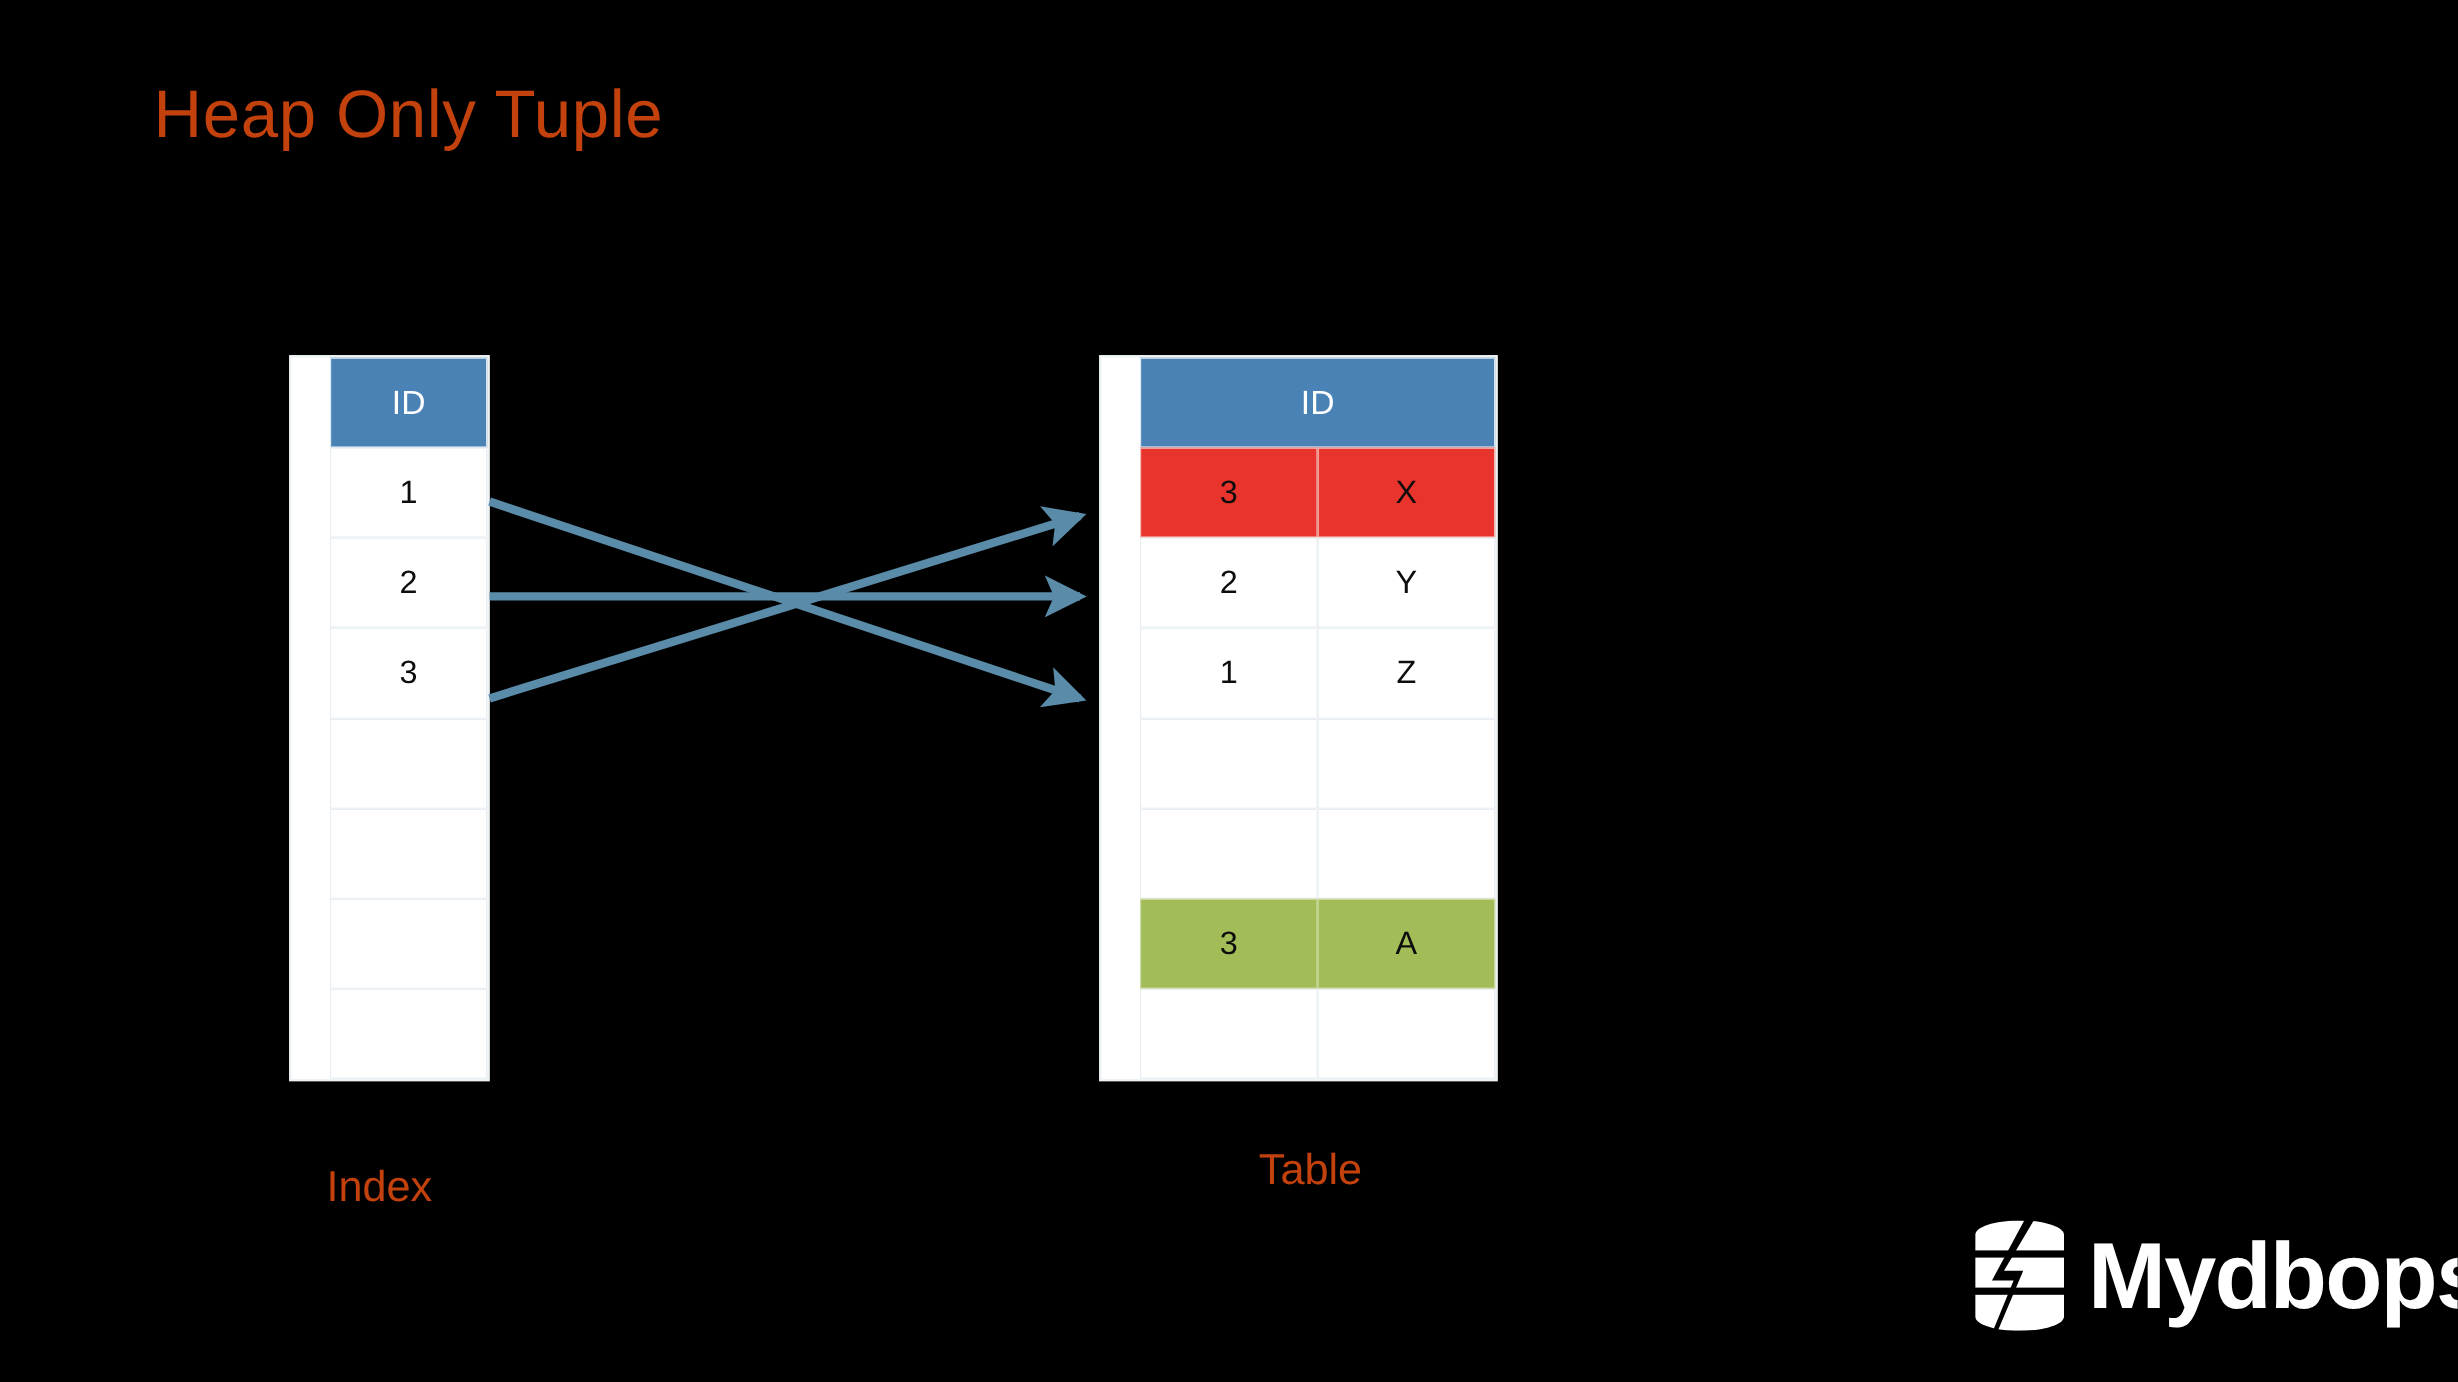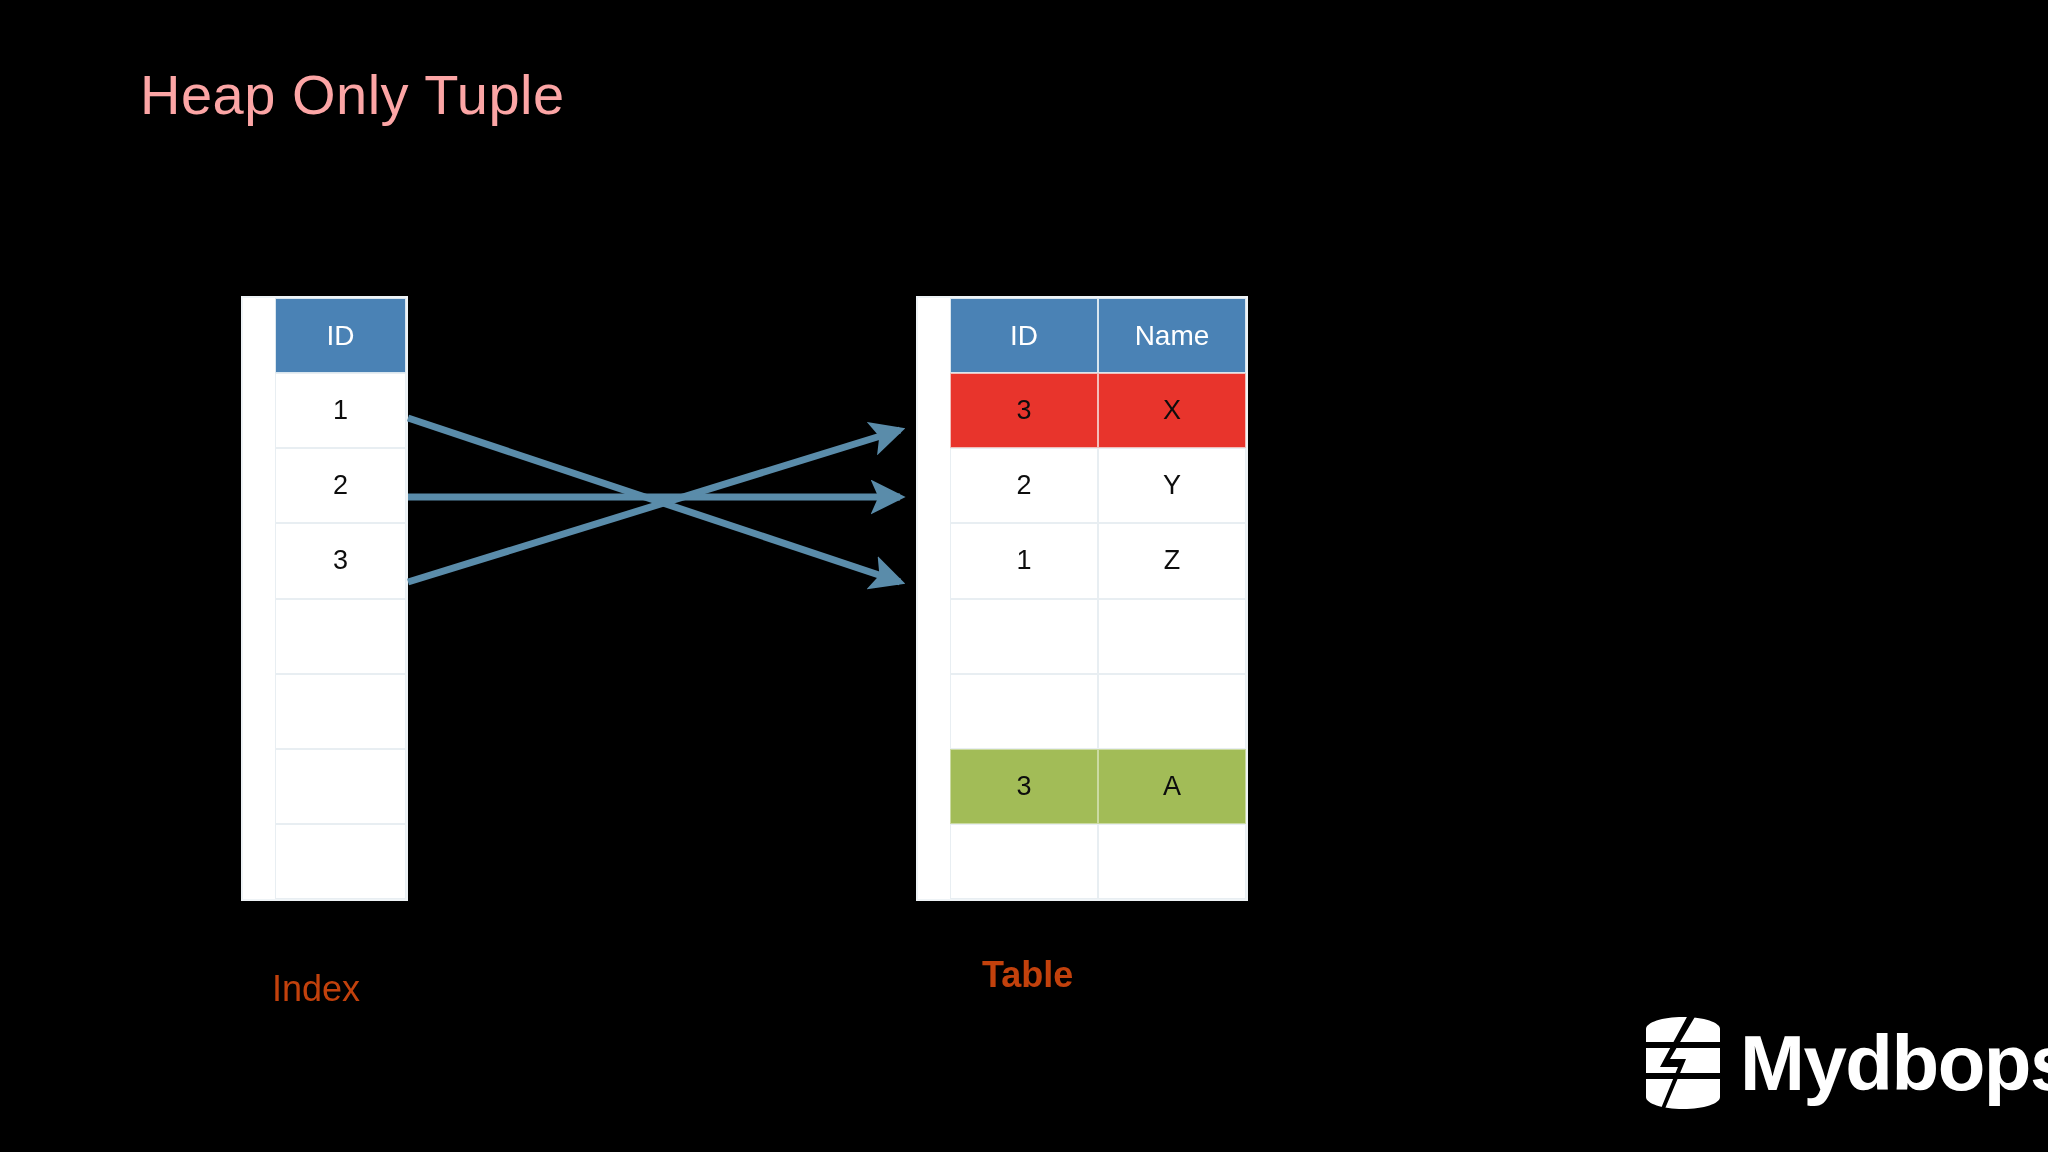--- a/index.html
+++ b/index.html
@@ -18,25 +18,25 @@
 
   .slide {
     position: absolute;
     inset: 0;
     background: #000000;
   }
 
   
   .slide-title {
     position: absolute;
-    left: 140px;
+    left: 128px;
     top: 62px;
     font-size: 56px;
     font-weight: 400;
-    color: #fca5a5;
+    color: #c2410c;
     letter-spacing: 0.5px;
     white-space: nowrap;
   }
 
   
   .grid-table {
     position: absolute;
     box-sizing: border-box;
     border: 2px solid #eef3f6;
     background: #ffffff;
@@ -106,21 +106,21 @@
 
   
   .caption {
     position: absolute;
     color: #c2410c;
     font-size: 36px;
     font-weight: 400;
     white-space: nowrap;
   }
   #caption-index { left: 272px; top: 968px; }
-  #caption-table { left: 982px; top: 954px; font-weight: bold; }
+  #caption-table { left: 1049px; top: 954px; }
 
   
   #logo {
     position: absolute;
     left: 1640px;
     top: 1015px;
     display: flex;
     align-items: center;
     gap: 14px;
   }
@@ -167,21 +167,20 @@
       <div class="grid-cell"></div>
     </div>
     <div class="grid-row">
       <div class="grid-cell"></div>
     </div>
   </div>
 
   <div class="grid-table" id="data-table">
     <div class="grid-row header">
       <div class="grid-cell">ID</div>
-      <div class="grid-cell">Name</div>
     </div>
     <div class="grid-row red">
       <div class="grid-cell">3</div>
       <div class="grid-cell">X</div>
     </div>
     <div class="grid-row">
       <div class="grid-cell">2</div>
       <div class="grid-cell">Y</div>
     </div>
     <div class="grid-row">

